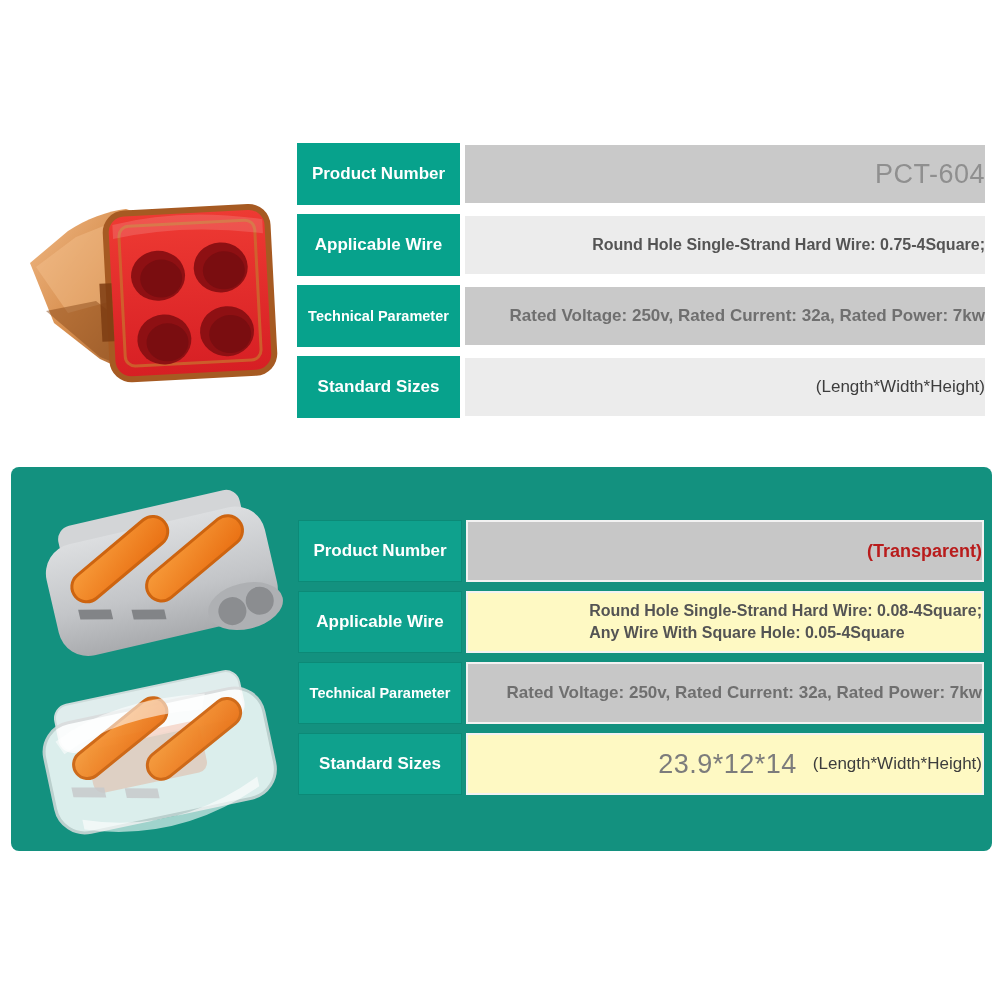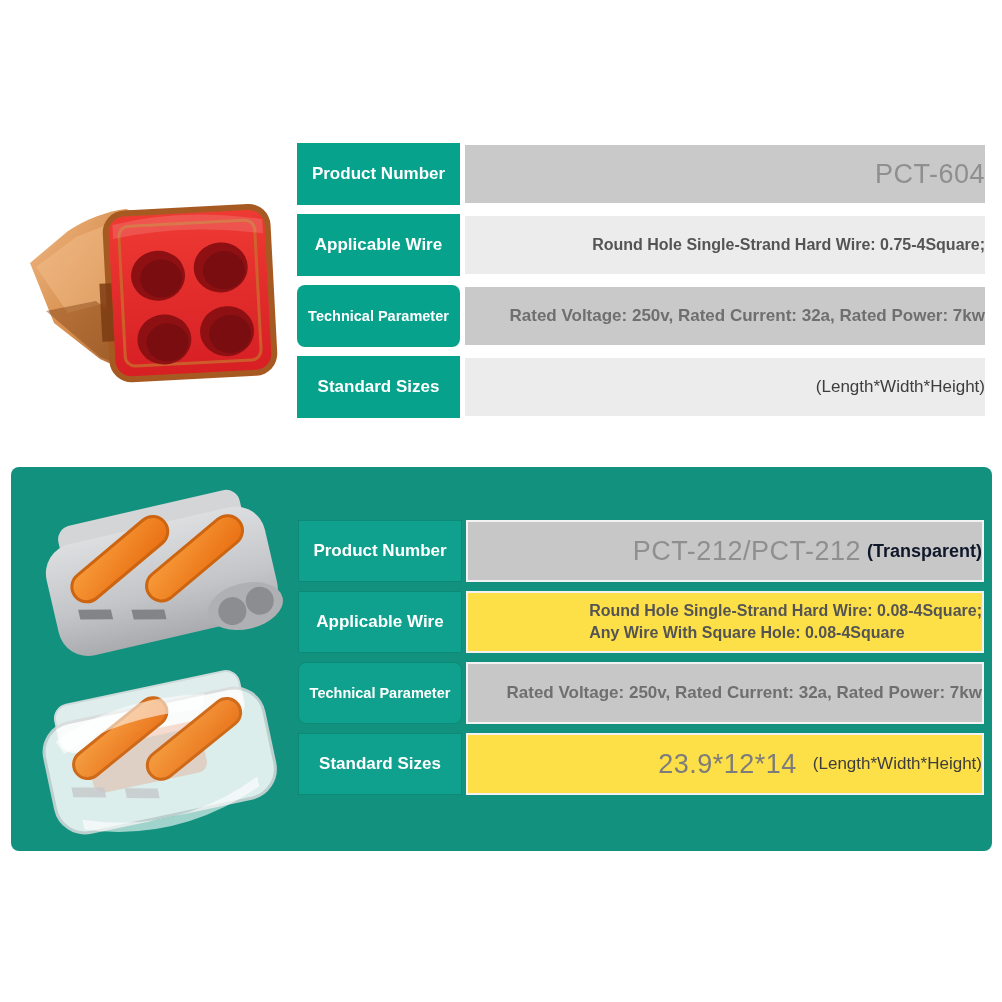--- a/index.html
+++ b/index.html
@@ -18,33 +18,33 @@
   .spec-table .label{
     width:163px;flex:0 0 163px;margin-right:5px;
     background:#07A28C;color:#ffffff;
     display:flex;align-items:center;justify-content:center;
     font-weight:bold;font-size:17px;text-align:center;
   }
   .spec-table.on-card .label{
     flex-basis:164px;width:164px;margin-right:4px;
     background:#0FA18D;border:1px solid #0c8a77;box-sizing:border-box;
   }
-  .spec-table .label.small{font-size:14.5px;border-radius:8px;}
+  .spec-table .label.small{font-size:14.5px;}
   .spec-table .value{
     flex:1;display:flex;align-items:center;
     padding-left:12px;box-sizing:border-box;margin:2px 0;
     white-space:nowrap;overflow:hidden;justify-content:flex-end;
   }
   .spec-table.on-card .value{border:2px solid #f2f2f2;margin:0;}
   .bg-dark{background:#c9c9c9;}
   .bg-light{background:#ececec;}
   .on-card .bg-dark{background:#c7c7c7;}
-  .on-card .bg-light{background:#fde047;}
+  .on-card .bg-light{background:#fef9c3;}
   .big-val{font-size:27px;color:#8f8f8f;letter-spacing:.5px;}
-  .suffix{font-size:18px;font-weight:bold;color:#0f172a;margin-left:6px;}
+  .suffix{font-size:18px;font-weight:bold;color:#b91c1c;margin-left:6px;}
   .two-lines{display:block;font-size:16px;font-weight:bold;color:#545454;line-height:1.35;}
   .one-line{font-size:17px;font-weight:bold;color:#6f6f6f;}
   .size-val{font-size:27px;color:#7c7c7c;letter-spacing:.5px;}
   .size-note{font-size:17px;font-weight:normal;color:#3d3d3d;margin-left:16px;}
   
   .product-img{position:absolute;}
   .product-img svg{display:block;width:100%;height:100%;}
 </style>
 </head>
 <body>
@@ -171,31 +171,30 @@
         <path d="M40,140 q90,34 180,-6 l0,10 q-90,38 -180,6 z" fill="#ffffff" opacity="0.6"></path>
       </g>
     </svg>
   </div>
 
   <div class="spec-table on-card" style="left:298px;top:520px;width:686px;">
 
     <div class="row">
       <div class="label">Product Number</div>
       <div class="value bg-dark">
-        <span class="big-val">PCT-212/PCT-212</span>
         <span class="suffix">(Transparent)</span>
       </div>
     </div>
 
     <div class="row">
       <div class="label">Applicable Wire</div>
       <div class="value bg-light">
         <span class="two-lines">
           <span style="display:block">Round Hole Single-Strand Hard Wire: 0.08-4Square;</span>
-          <span style="display:block">Any Wire With Square Hole: 0.08-4Square</span>
+          <span style="display:block">Any Wire With Square Hole: 0.05-4Square</span>
         </span>
       </div>
     </div>
 
     <div class="row">
       <div class="label small">Technical Parameter</div>
       <div class="value bg-dark">
         <span class="one-line">Rated Voltage: 250v, Rated Current: 32a, Rated Power: 7kw</span>
       </div>
     </div>

